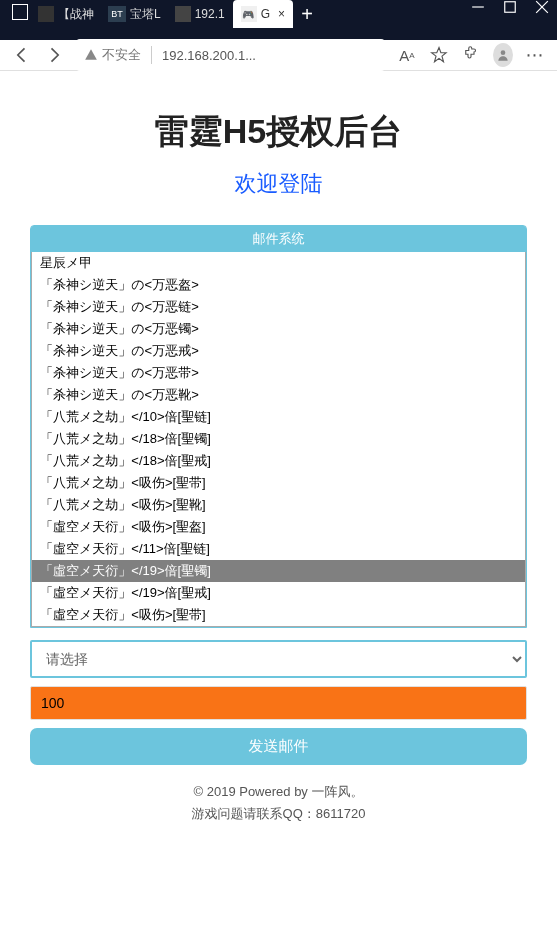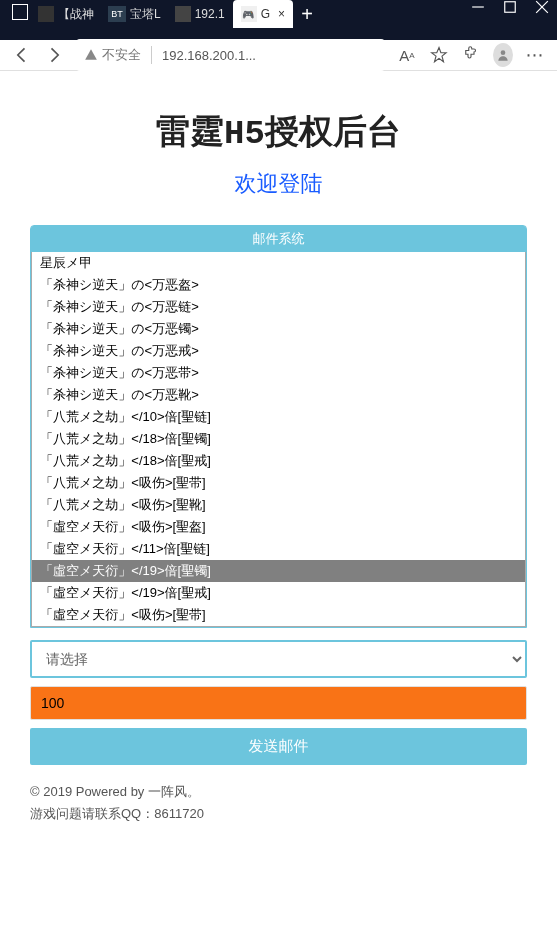--- a/index.html
+++ b/index.html
@@ -15,38 +15,38 @@
     .win-btn { width: 14px; height: 14px; cursor: pointer; }
     
     .toolbar { background: #fff; height: 31px; display: flex; align-items: center; padding: 0 12px; gap: 12px; border-bottom: 1px solid #e0e0e0; }
     .nav-arrow { width: 20px; height: 20px; cursor: pointer; color: #555; }
     .url-bar { flex: 1; display: flex; align-items: center; gap: 6px; background: #fff; height: 32px; padding: 0 8px; color: #555; font-size: 13px; border-radius: 4px; }
     .url-warn { color: #777; display: flex; align-items: center; gap: 4px; }
     .url-separator { width: 1px; height: 18px; background: #ccc; margin: 0 4px; }
     .tb-icon { width: 20px; height: 20px; cursor: pointer; color: #555; display: flex; align-items: center; justify-content: center; }
     
     .page { padding: 20px 30px; }
-    .heading { text-align: center; font-size: 34px; font-weight: 600; margin: 18px 0 14px; color: #222; font-family: Liberation Mono, monospace; }
+    .heading { text-align: center; font-size: 34px; font-weight: 600; margin: 18px 0 14px; color: #222; }
     .subheading { text-align: center; font-size: 22px; color: #1a5cff; margin-bottom: 26px; }
     
     .panel { border: 1px solid #6cc5dd; border-radius: 4px 4px 0 0; }
     .panel-header { background: #6cc5dd; color: #fff; text-align: center; padding: 4px 0; font-size: 13px; border-radius: 2px 2px 0 0; }
     
     .listbox { border: 1px solid #aaa; border-top: none; max-height: 390px; overflow-y: scroll; font-size: 13px; background: #fff; }
     .list-item { padding: 2px 8px; cursor: pointer; white-space: nowrap; }
     .list-item.sel { background: #808080; color: #fff; }
     .listbox::-webkit-scrollbar { width: 16px; }
     .listbox::-webkit-scrollbar-track { background: #f0f0f0; }
     .listbox::-webkit-scrollbar-thumb { background: #c0c0c0; border: 1px solid #a0a0a0; }
     
     .select { width: 100%; padding: 8px 10px; font-size: 14px; border: 2px solid #6cc5dd; border-radius: 2px; margin-top: 12px; color: #666; background: #fff; }
     .input-num { width: 100%; padding: 8px 10px; font-size: 14px; border: 1px solid #e0e0e0; border-radius: 2px; margin-top: 8px; background: #f97316; }
-    .send-btn { width: 100%; padding: 9px 0; background: #6cc5dd; color: #fff; border: none; border-radius: 2px; margin-top: 8px; font-size: 15px; cursor: pointer; }
+    .send-btn { width: 100%; padding: 9px 0; background: #6cc5dd; color: #fff; border: none; border-radius: 7px; margin-top: 8px; font-size: 15px; cursor: pointer; }
     
-    .footer { font-size: 13px; color: #555; margin-top: 16px; line-height: 1.7; }
+    .footer { text-align: center; font-size: 13px; color: #555; margin-top: 16px; line-height: 1.7; }
     
     .square-icon { width: 16px; height: 16px; border: 1.5px solid currentColor; }
     .plus-icon { font-size: 20px; }
     .fav-16 { width: 16px; height: 16px; background: #333; display: inline-block; }
     .fav-bt { background: #2c3e50; color: #fff; font-size: 9px; width: 18px; height: 16px; display: inline-flex; align-items: center; justify-content: center; }
     .fav-192 { background: #444; width: 16px; height: 16px; }
     .fav-g { background: #f0f0f0; color: #333; width: 16px; height: 16px; display: inline-flex; align-items: center; justify-content: center; font-size: 10px; }
     .avatar-circle { width: 24px; height: 24px; border-radius: 50%; background: #ddd; display: flex; align-items: center; justify-content: center; }
   </style>
 </head>

